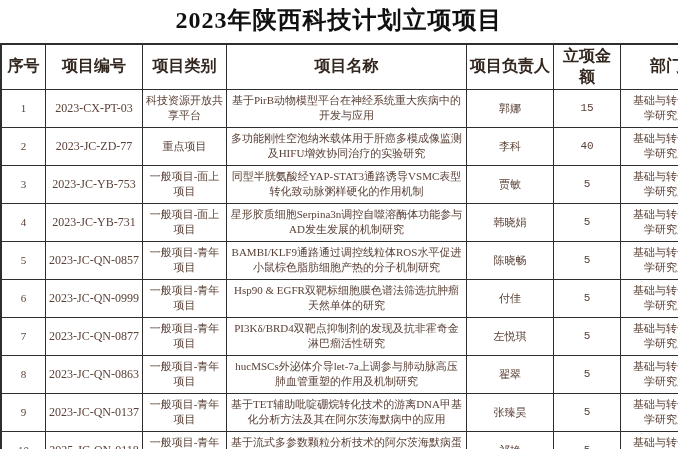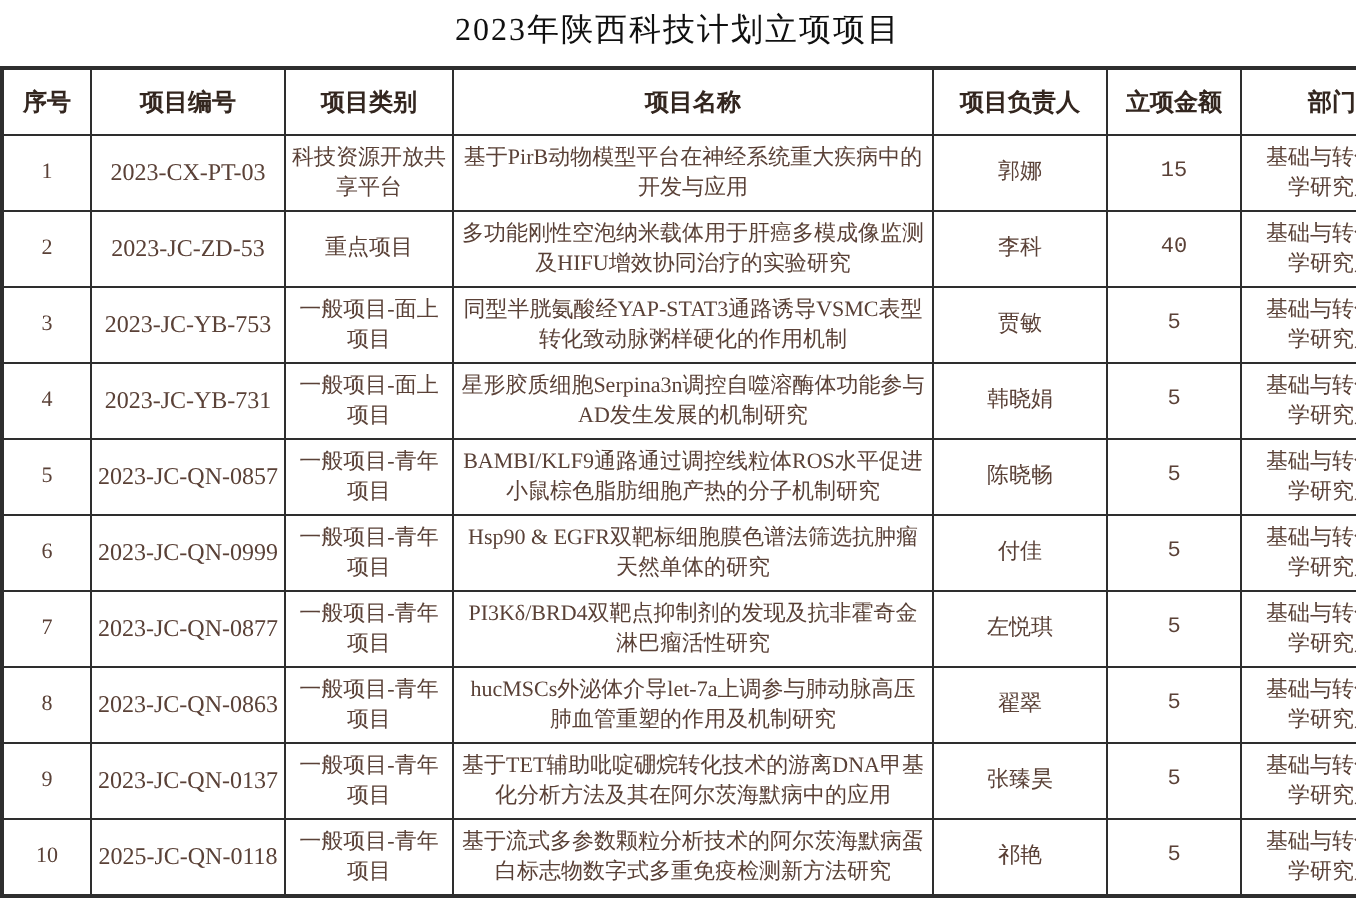--- a/index.html
+++ b/index.html
@@ -11,22 +11,22 @@
   }
   html,body{margin:0;padding:0;}
   body{
     width:678px;height:449px;
     background:var(--bg);
     font-family:"Liberation Serif","DejaVu Serif",serif;
     overflow:hidden;
   }
   .page-title{
     text-align:center;
-    font-size:16px;
-    font-weight:normal;
+    font-size:24px;
+    font-weight:bold;
     color:var(--title-text);
     padding-top:6px;
     letter-spacing:1px;
     line-height:1.2;
   }
   table.projects{
     border-collapse:collapse;
     table-layout:fixed;
     width:664px;
     margin:8px auto 0 auto;
@@ -35,21 +35,21 @@
   th,td{
     border:1px solid var(--border);
     text-align:center;
     vertical-align:middle;
     padding:1px 3px;
     overflow:hidden;
     word-break:break-all;
   }
   th{
     height:30px;
-    font-size:12px;
+    font-size:16px;
     font-weight:bold;
     color:var(--header-text);
   }
   td{
     height:35px;
     font-size:11px;
     line-height:1.35;
     color:var(--cell-text);
   }
   .col-no{width:37px;}
@@ -85,21 +85,21 @@
         <td class="col-no"><span class="cell-text no-text">1</span></td>
         <td class="col-code"><span class="cell-text code-text">2023-CX-PT-03</span></td>
         <td class="col-category"><span class="cell-text category-text">科技资源开放共享平台</span></td>
         <td class="col-name"><span class="cell-text name-text">基于PirB动物模型平台在神经系统重大疾病中的开发与应用</span></td>
         <td class="col-leader"><span class="cell-text leader-text">郭娜</span></td>
         <td class="col-amount"><span class="cell-text amount-text">15</span></td>
         <td class="col-dept"><span class="cell-text dept-text">基础与转化医学研究所</span></td>
       </tr>
       <tr>
         <td class="col-no"><span class="cell-text no-text">2</span></td>
-        <td class="col-code"><span class="cell-text code-text">2023-JC-ZD-53</span></td>
+        <td class="col-code"><span class="cell-text code-text">2023-JC-ZD-77</span></td>
         <td class="col-category"><span class="cell-text category-text">重点项目</span></td>
         <td class="col-name"><span class="cell-text name-text">多功能刚性空泡纳米载体用于肝癌多模成像监测及HIFU增效协同治疗的实验研究</span></td>
         <td class="col-leader"><span class="cell-text leader-text">李科</span></td>
         <td class="col-amount"><span class="cell-text amount-text">40</span></td>
         <td class="col-dept"><span class="cell-text dept-text">基础与转化医学研究所</span></td>
       </tr>
       <tr>
         <td class="col-no"><span class="cell-text no-text">3</span></td>
         <td class="col-code"><span class="cell-text code-text">2023-JC-YB-753</span></td>
         <td class="col-category"><span class="cell-text category-text">一般项目-面上项目</span></td>

